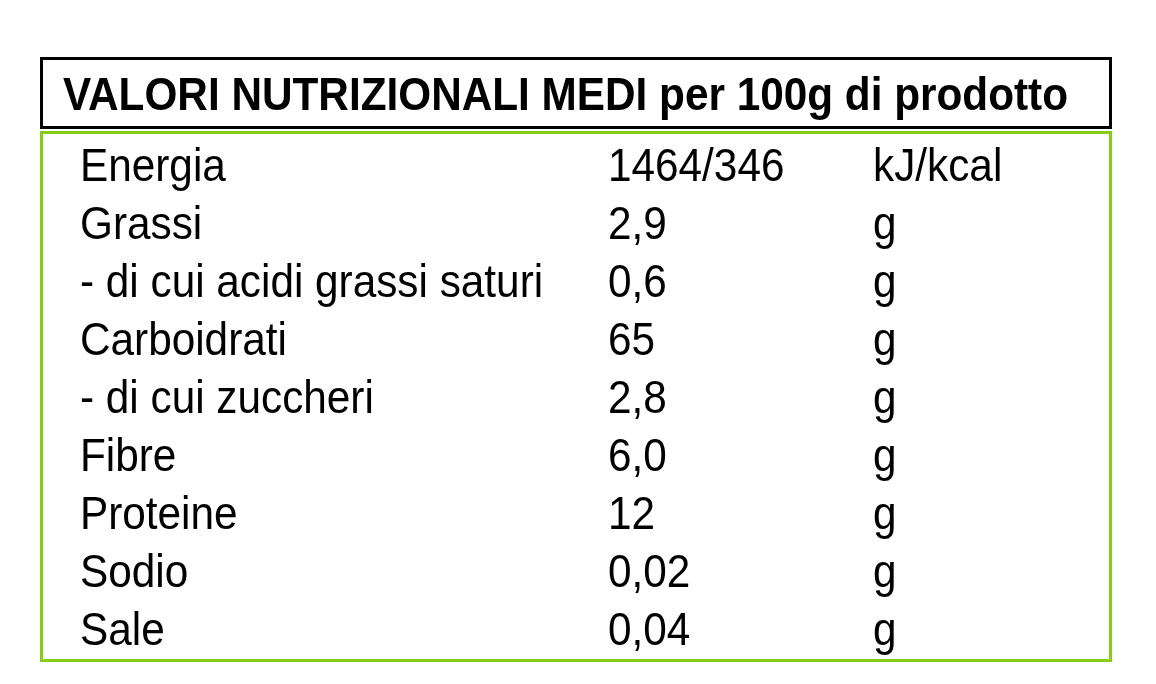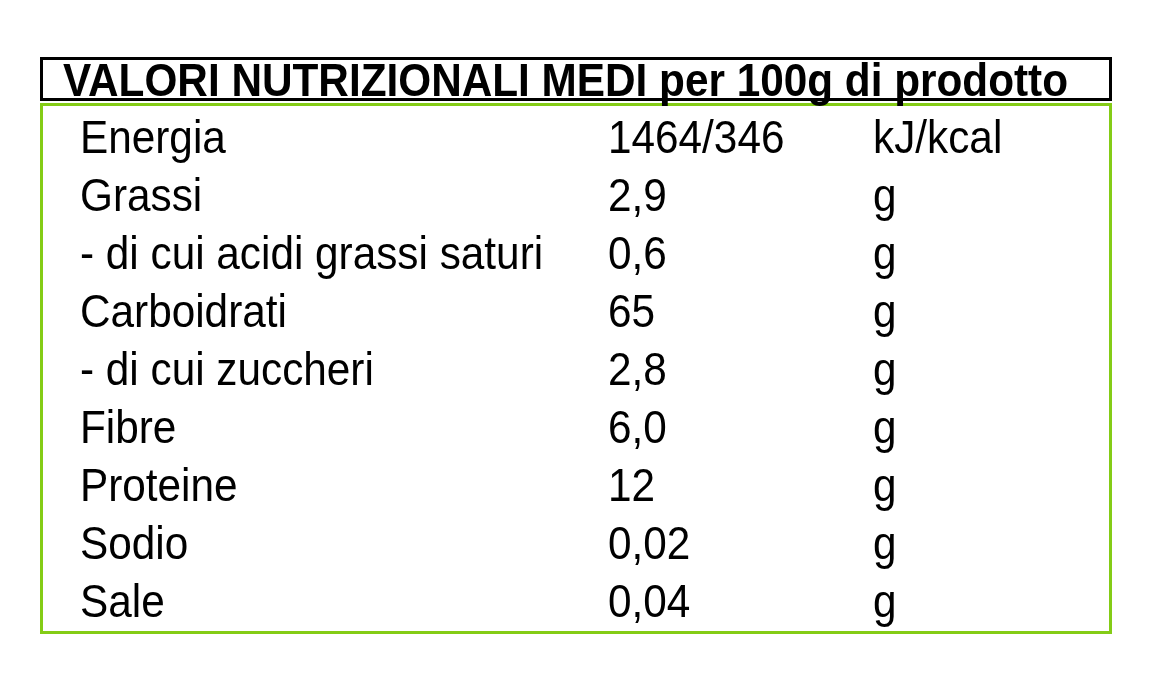--- a/index.html
+++ b/index.html
@@ -16,21 +16,21 @@
     position: relative;
   }
   .label-sheet {
     position: absolute;
     left: 40px;
     top: 57px;
     width: 1072px;
   }
   .title-box {
     box-sizing: border-box;
-    height: 44px;
+    height: 72px;
     border: 3px solid #000000;
     display: flex;
     align-items: center;
     padding: 0 8px 0 20px;
     background: #ffffff;
   }
   .title-text {
     display: inline-block;
     transform: scaleX(0.9);
     transform-origin: 0 50%;

